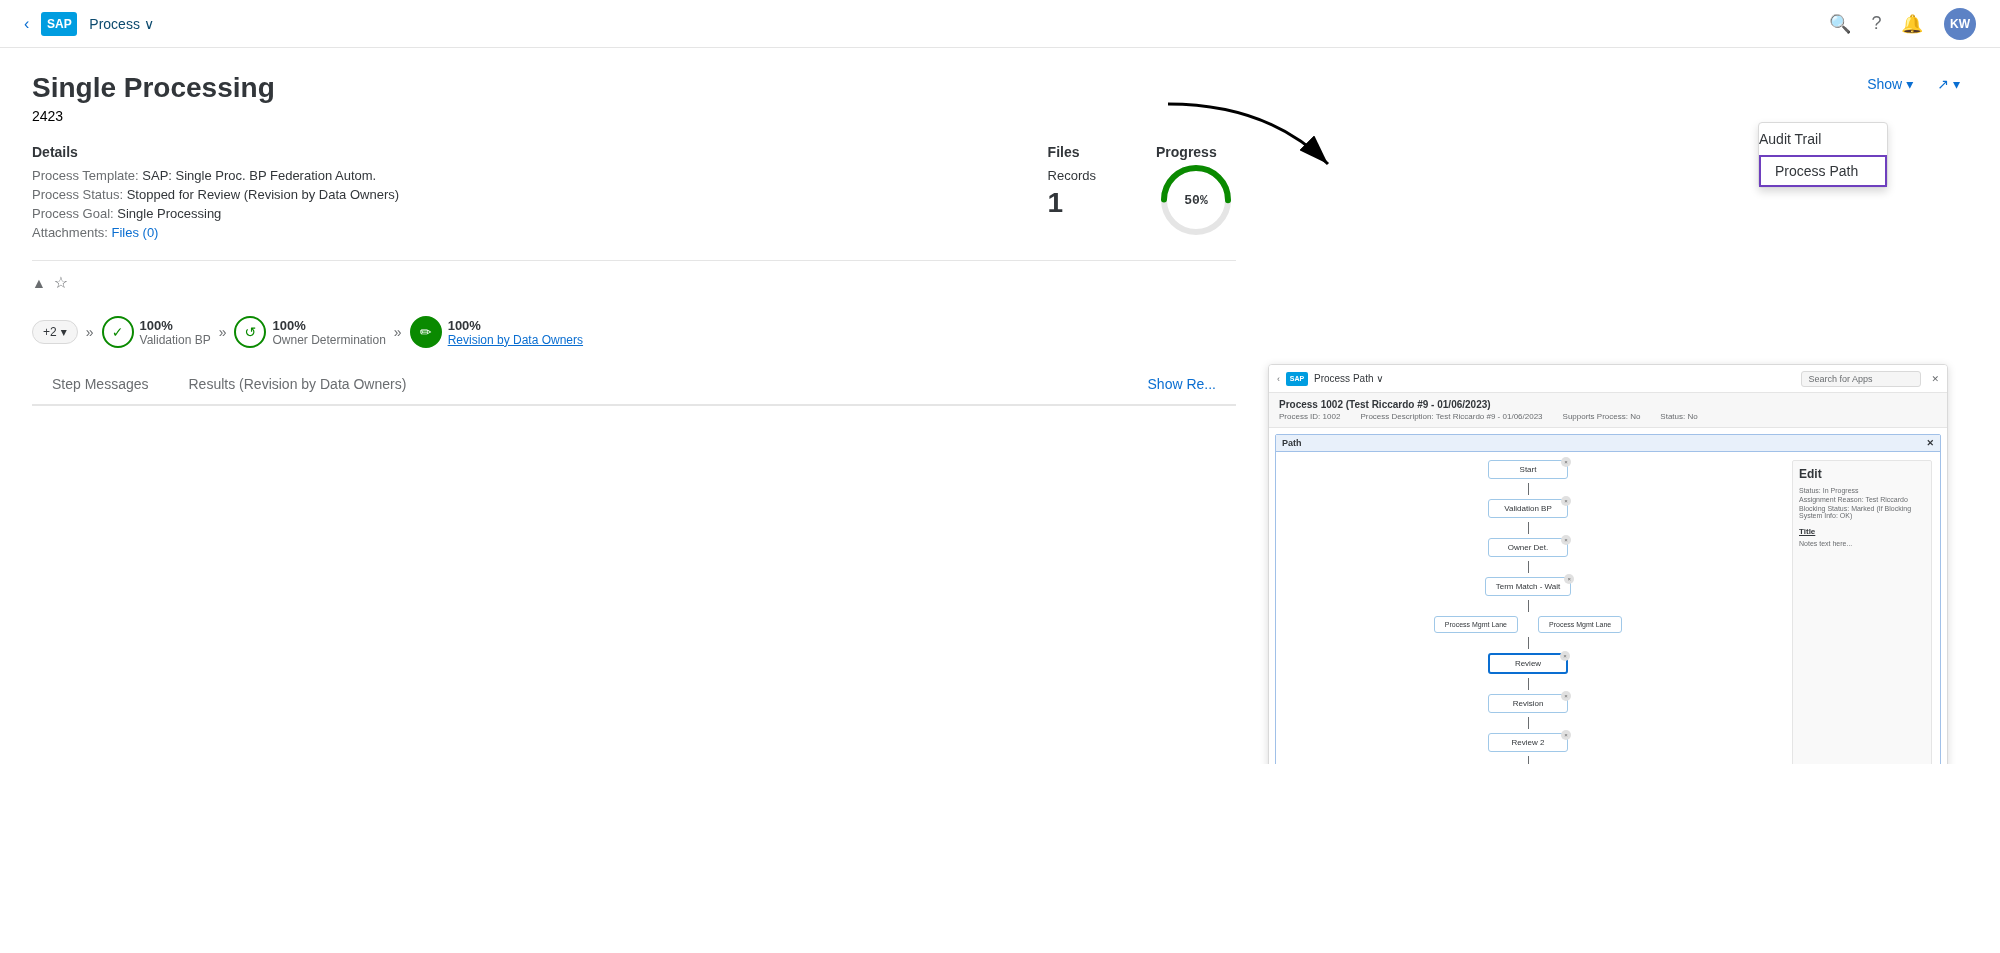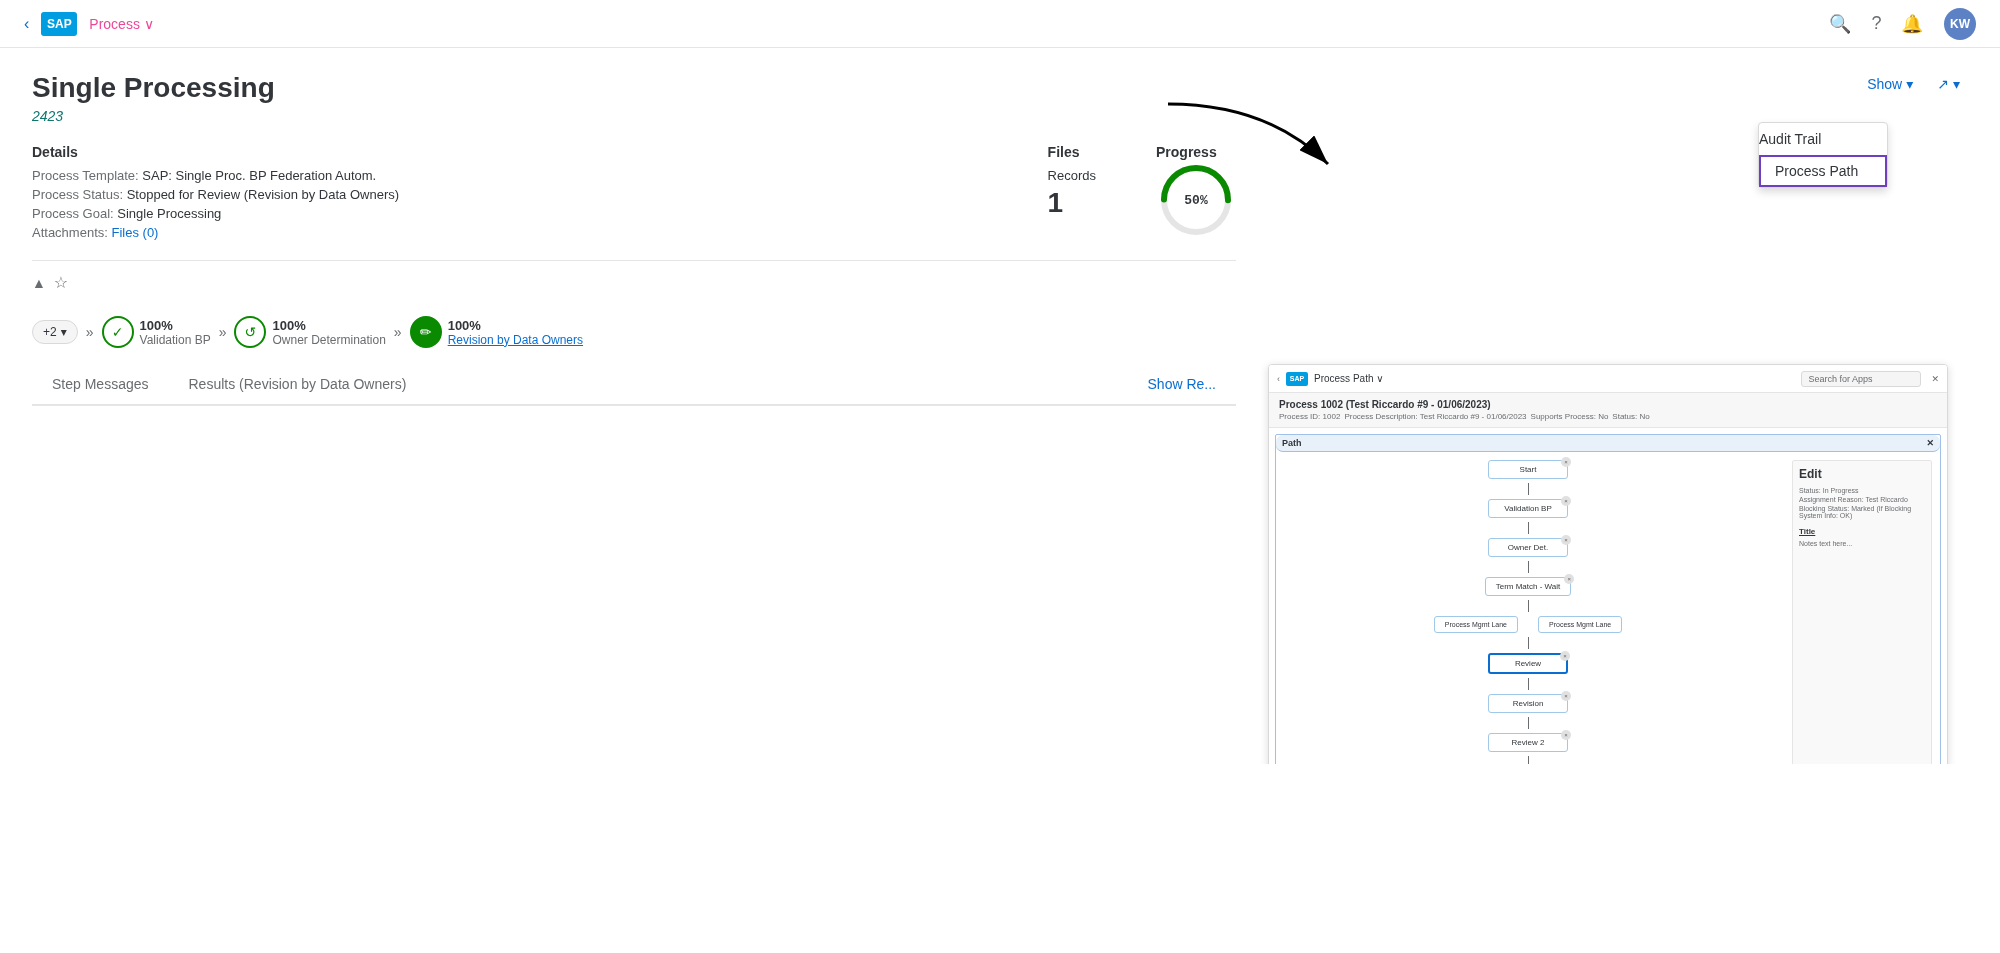--- a/index.html
+++ b/index.html
@@ -39,21 +39,21 @@
       background: #009de0;
       border-radius: 3px;
       color: #fff;
       font-weight: bold;
       font-size: 12px;
     }
     .nav-app-name {
       display: flex;
       align-items: flex-start;
       gap: 4px;
-      color: #ec4899;
+      color: #0c4a6e;
       font-size: 14px;
       cursor: pointer;
     }
     .topnav-right {
       display: flex;
       align-items: center;
       gap: 20px;
     }
     .nav-icon {
       color: #6a6d70;
@@ -82,23 +82,22 @@
 
     
     .page-title {
       font-size: 28px;
       font-weight: bold;
       color: #32363a;
       margin-bottom: 4px;
     }
     .page-subtitle {
       font-size: 14px;
-      color: #0f766e;
+      color: #000000;
       margin-bottom: 20px;
-      font-style: italic;
     }
 
     
     .toolbar-row {
       position: absolute;
       top: 24px;
       right: 32px;
       display: flex;
       align-items: center;
       gap: 8px;
@@ -394,40 +393,39 @@
       border-bottom: 1px solid #e5e5e5;
     }
     .nested-title {
       font-size: 10px;
       font-weight: bold;
       color: #32363a;
       margin-bottom: 2px;
     }
     .nested-meta {
       display: flex;
-      gap: 4px;
+      gap: 20px;
       font-size: 8px;
       color: #6a6d70;
     }
 
     .nested-path-section {
       border: 1px solid #a0c0e8;
       margin: 6px;
       border-radius: 2px;
     }
     .nested-path-header {
       background: #e8f0fa;
       padding: 3px 6px;
       font-size: 9px;
       font-weight: bold;
       color: #32363a;
       border-bottom: 1px solid #a0c0e8;
       display: flex;
       justify-content: space-between;
-      border-radius: 7px;
     }
 
     .process-diagram {
       display: flex;
       padding: 8px;
       gap: 20px;
     }
     .diagram-main {
       flex: 1;
       display: flex;

